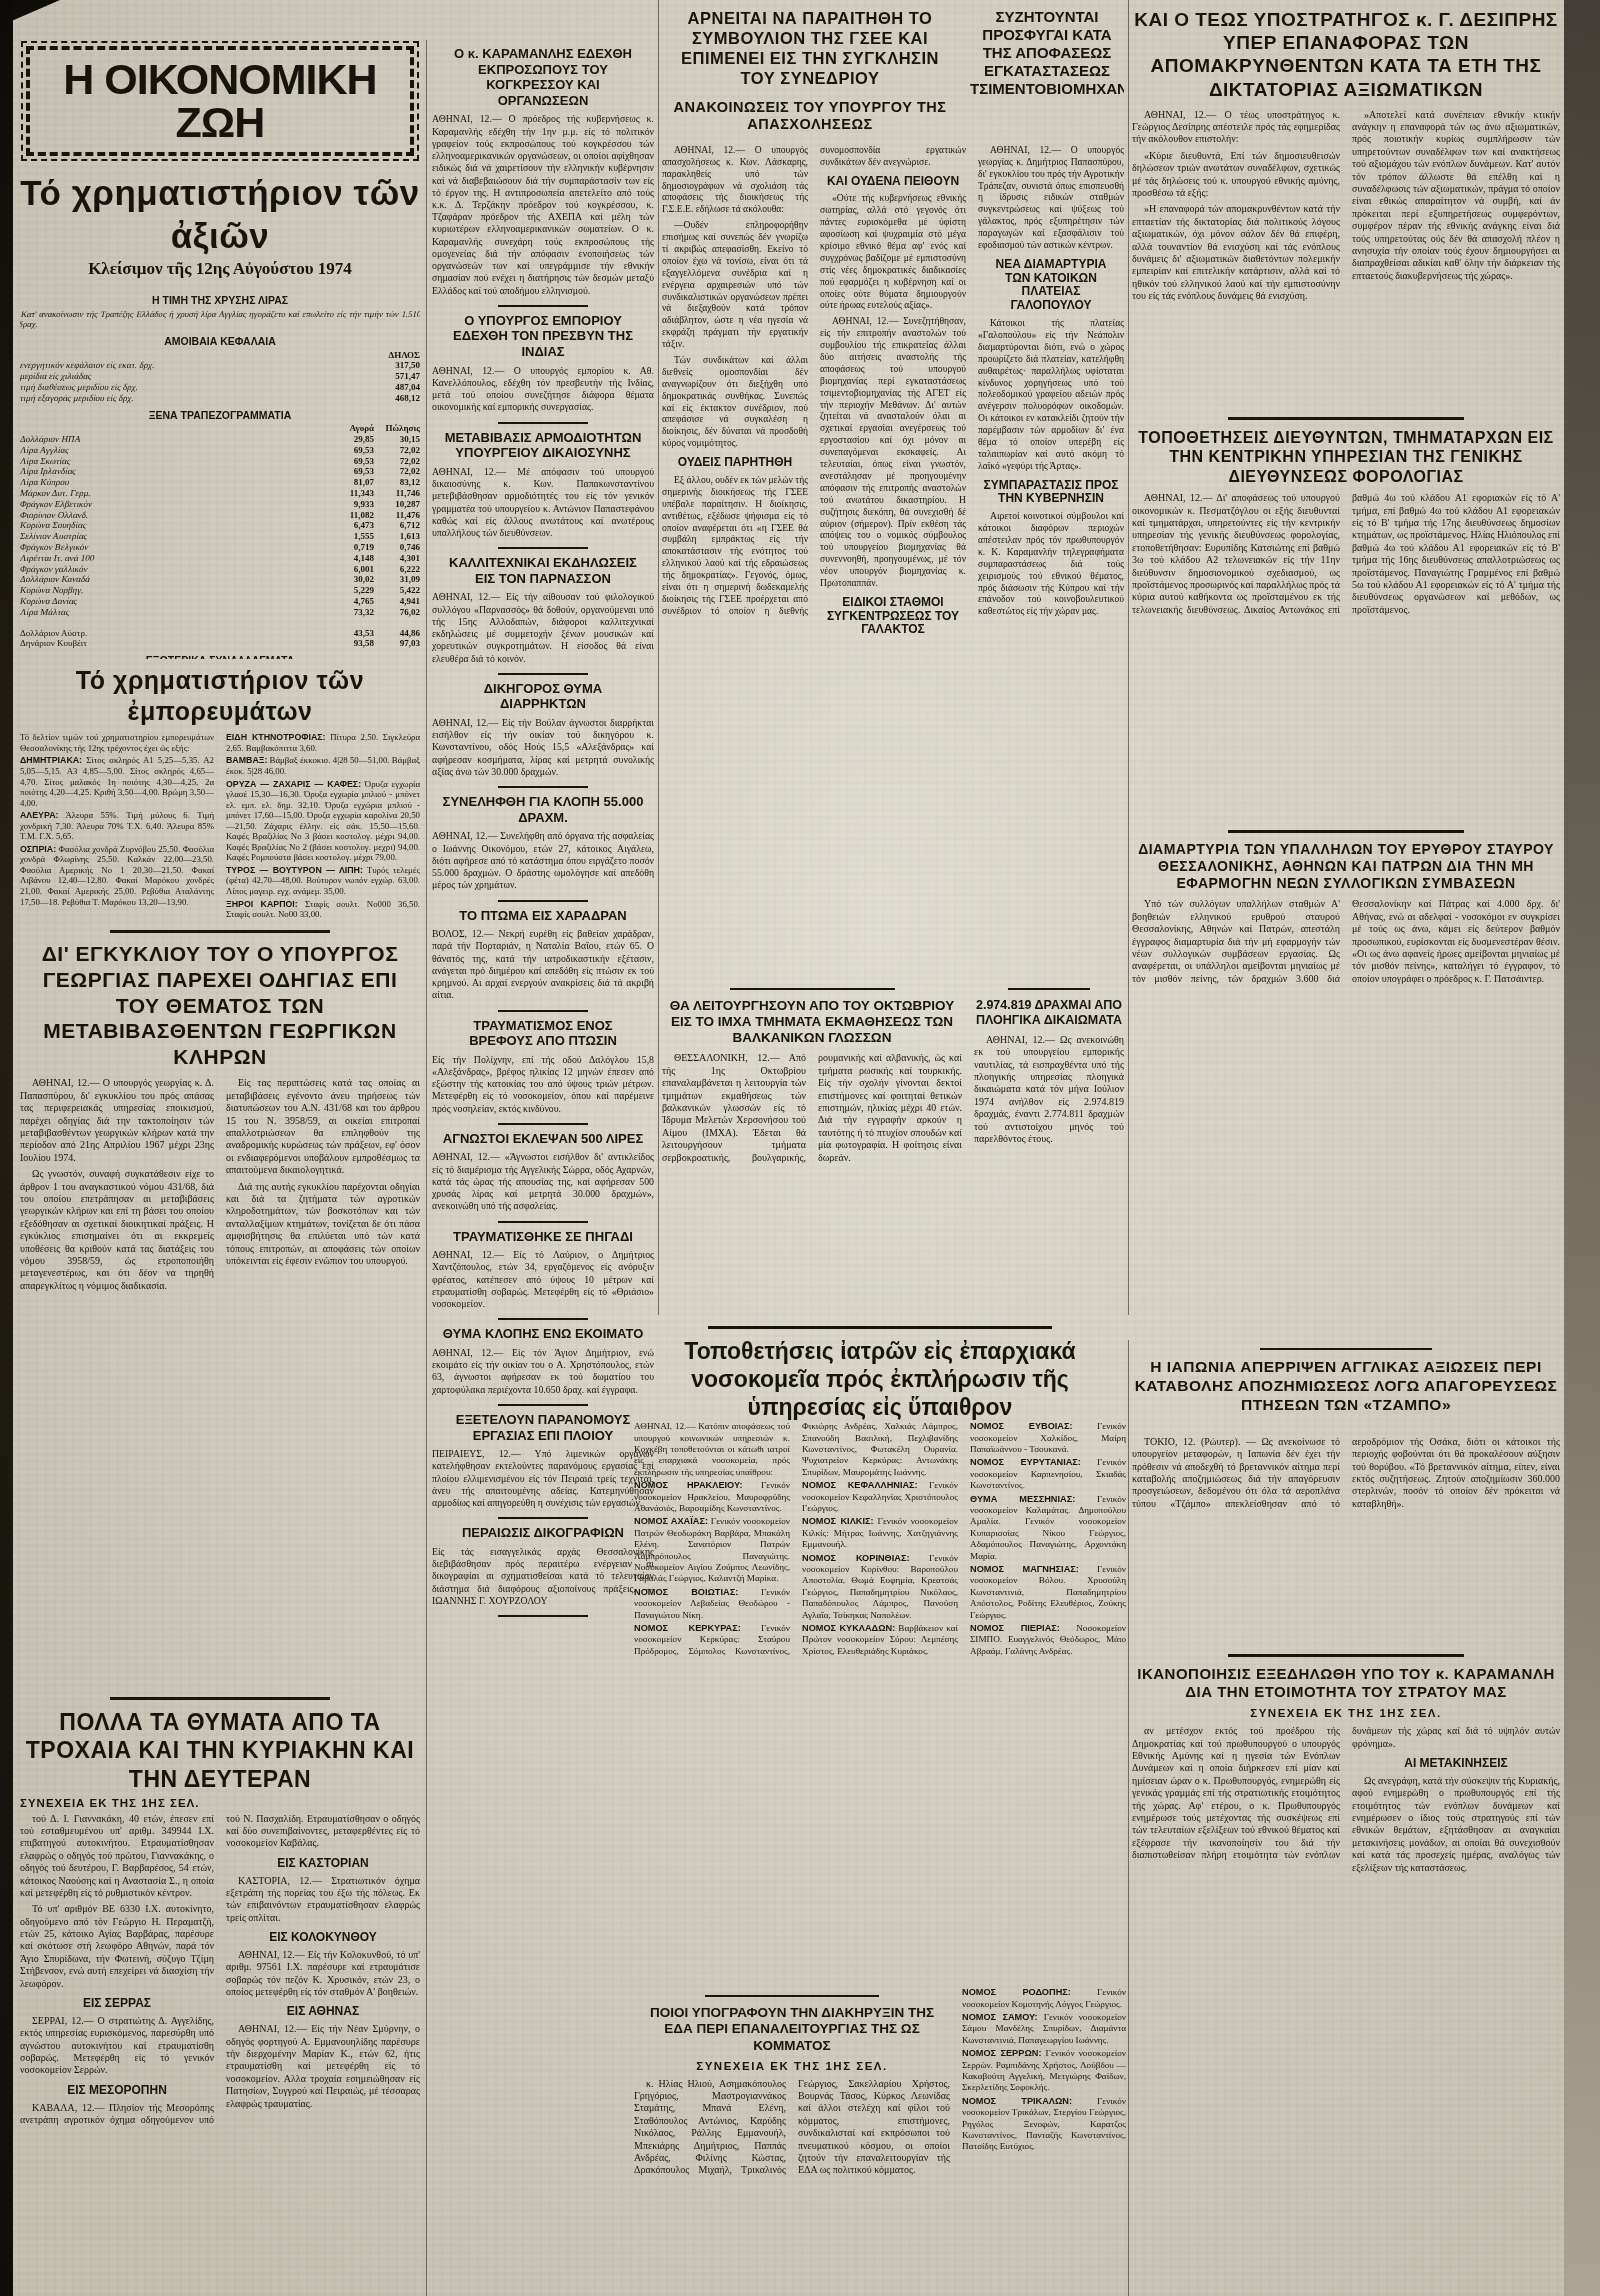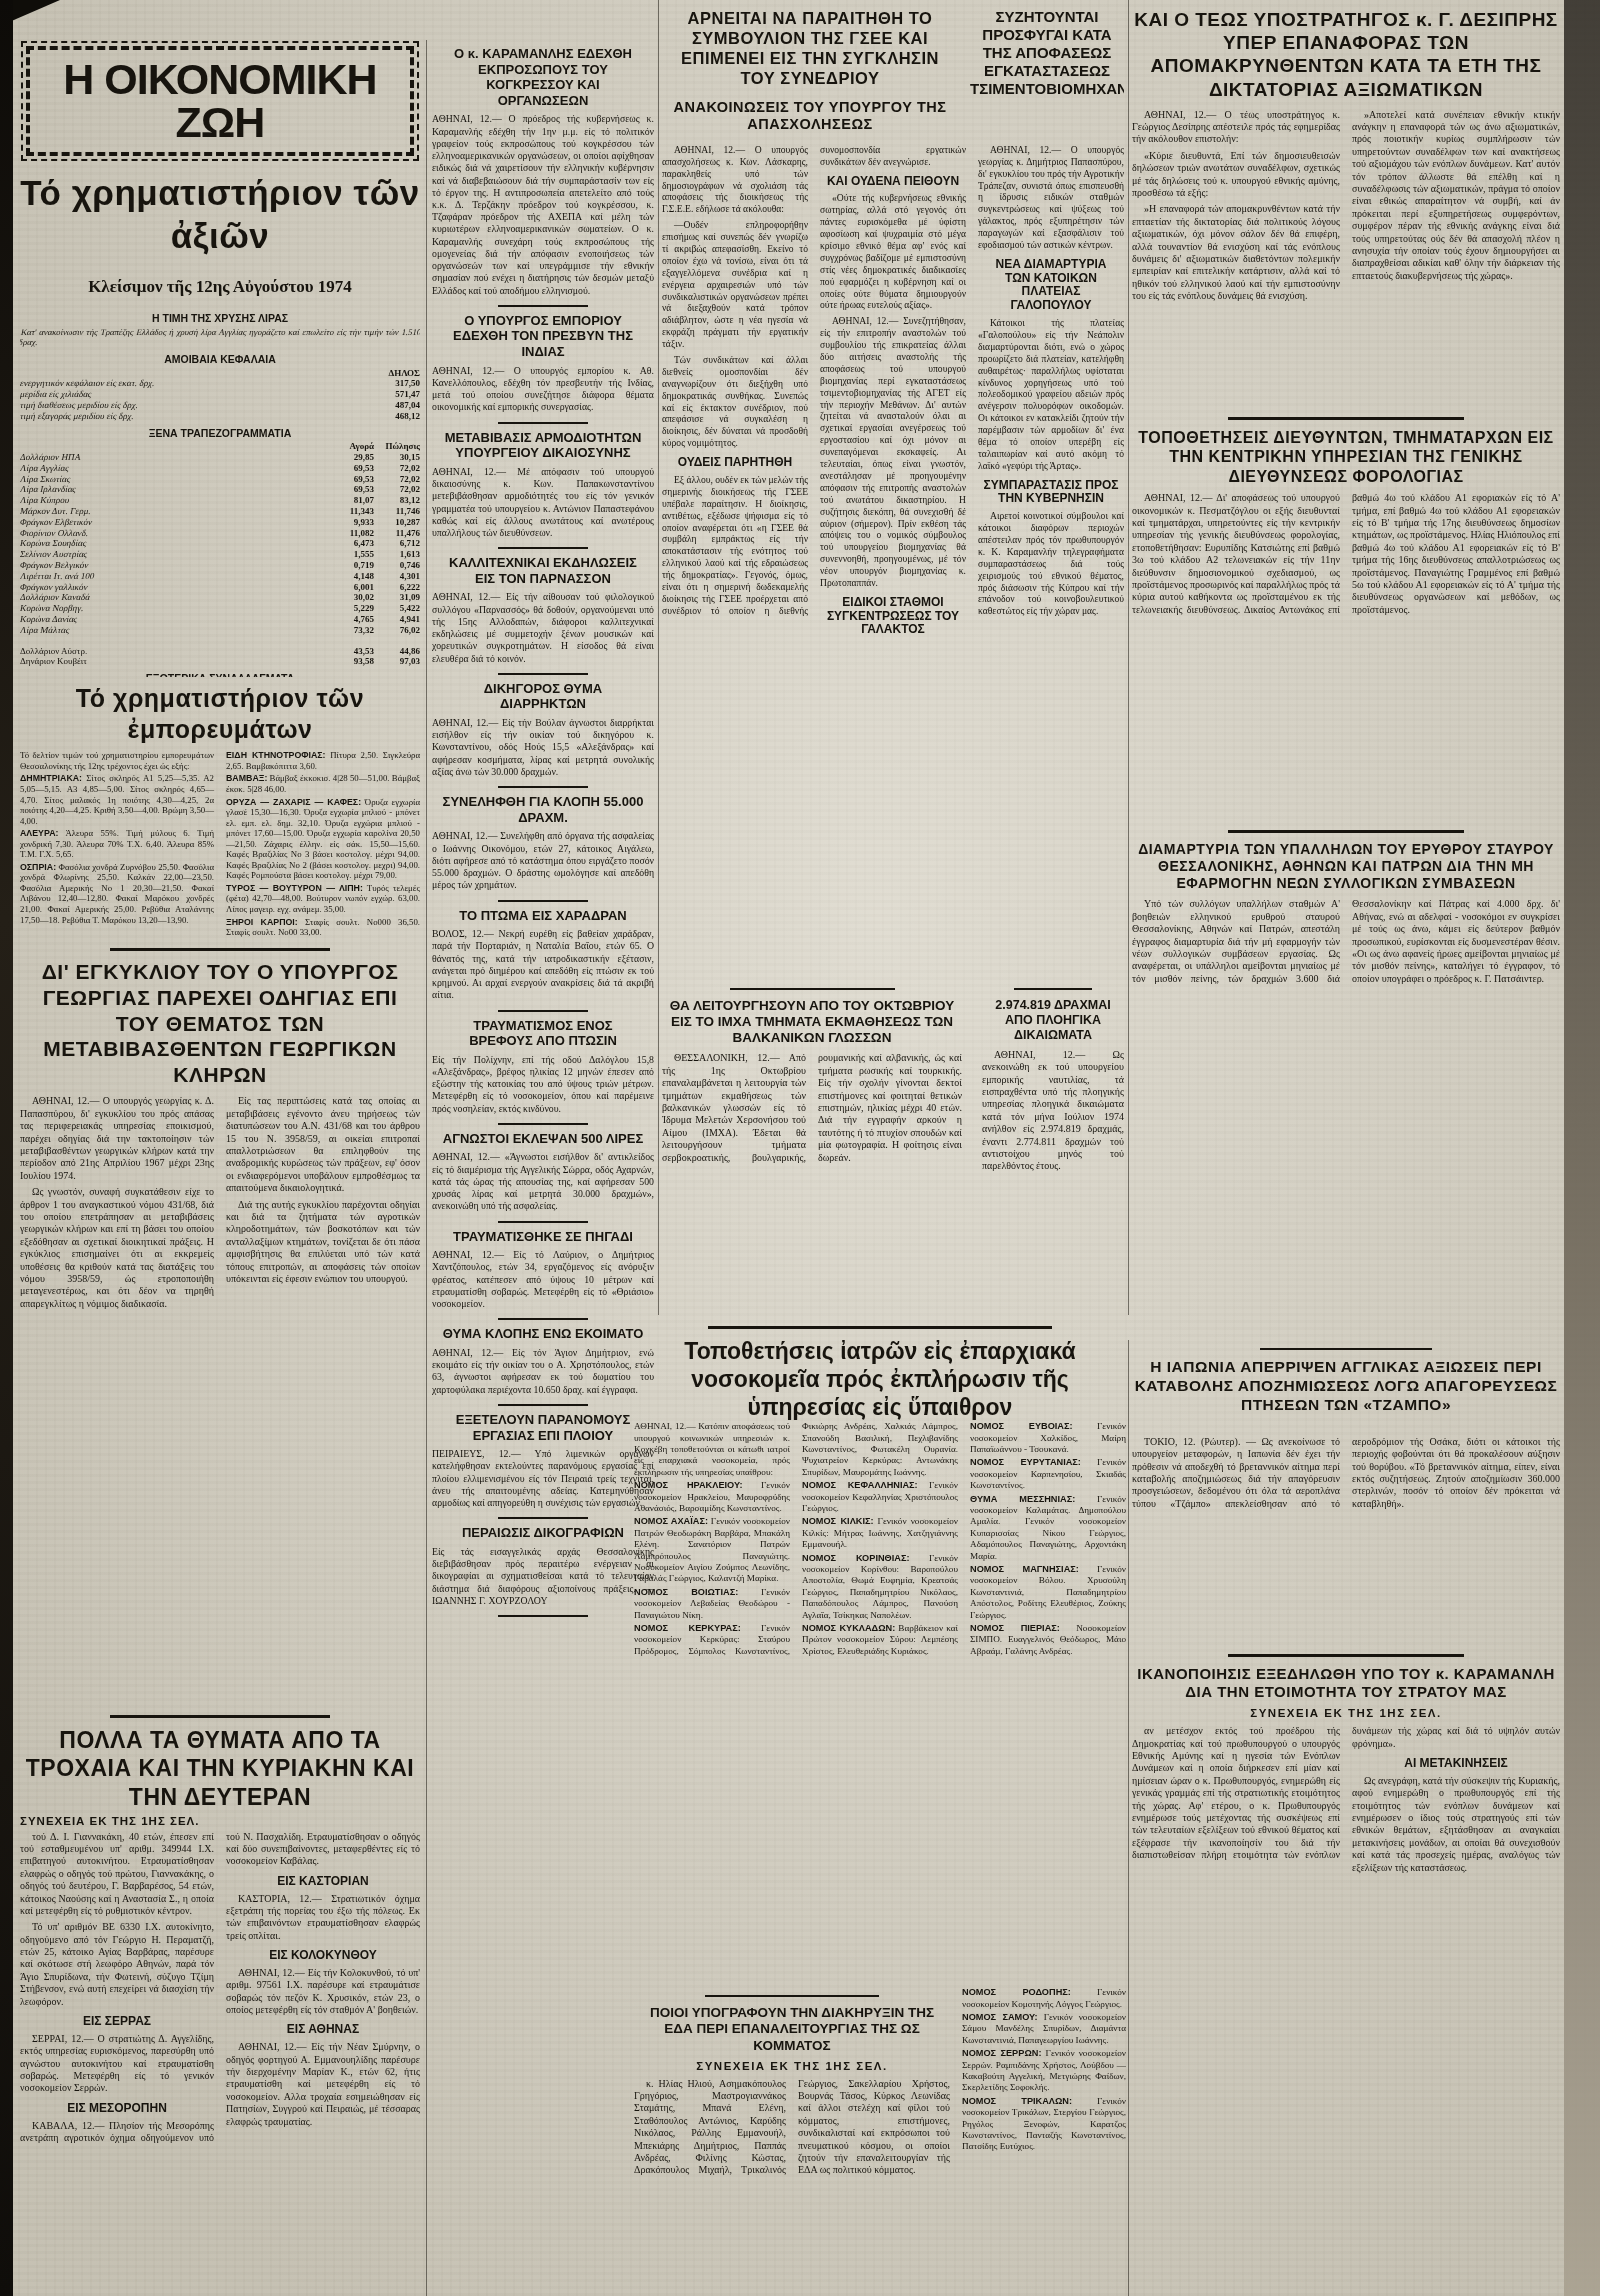--- a/index.html
+++ b/index.html
@@ -31,21 +31,21 @@
   .h-big{font-family:"Liberation Sans",sans-serif;font-weight:bold;text-align:center;line-height:1.22;letter-spacing:.5px;}
   .h-mid{font-family:"Liberation Sans",sans-serif;font-weight:bold;text-align:center;line-height:1.2;}
   .slant{transform:skewX(-12deg);display:inline-block;}
 
   
   #regionA{position:absolute;left:20px;top:16px;width:400px;height:2296px;overflow:hidden;}
   .masthead{margin:30px 6px 0;border:4px dashed #17140e;outline:2px dashed #17140e;outline-offset:3px;
     padding:8px 4px;text-align:center;}
   .masthead .mh{font-family:"Liberation Sans",sans-serif;font-weight:900;font-size:43px;letter-spacing:-1px;line-height:1;}
   .axion{font-size:35px;margin-top:16px;}
-  .closing{font-family:"Liberation Serif",serif;font-weight:bold;font-size:17px;text-align:center;margin-top:20px;}
+  .closing{font-family:"Liberation Serif",serif;font-weight:bold;font-size:17px;text-align:center;margin-top:2px;}
   .fin-wrap{display:flex;gap:10px;margin-top:10px;height:370px;overflow:hidden;flex-direction:column;}
   .fin-col{flex:1;font-size:9px;line-height:1.2;}
   .fin-h{font-family:"Liberation Sans",sans-serif;font-weight:bold;font-size:10.5px;text-align:center;margin:5px 0 2px;}
   .num-row{display:flex;justify-content:space-between;white-space:nowrap;overflow:hidden;}
   .num-row .lbl{flex:1;overflow:hidden;text-overflow:ellipsis;}
   .num-row .v{width:46px;text-align:right;font-weight:bold;}
   .num-row.hdr .v{font-weight:bold;}
   .fin-note{font-size:8.6px;line-height:1.2;text-align:justify;}
   .emporeum{font-size:25px;margin-top:6px;}
   .commod{margin-top:6px;height:190px;font-size:8.8px;line-height:1.2;text-align:justify;}
@@ -62,21 +62,21 @@
 
   
   #regionC{position:absolute;left:662px;top:8px;width:462px;height:1320px;overflow:hidden;}
   .c-headrow{display:flex;gap:12px;}
   .c-headL{width:296px;}
   .c-headR{width:154px;}
   .gsee-t{font-size:16.5px;}
   .gsee-sub{font-size:14.5px;margin-top:10px;}
   .tsim-t{font-size:15px;}
   .c-body{margin-top:10px;height:830px;font-size:9.6px;}
-  .imxa-row{display:flex;gap:20px;margin-top:6px;}
+  .imxa-row{display:flex;gap:12px;margin-top:6px;}
   .imxa-L{width:300px;}
   .imxa-R{flex:1;}
   .imxa-t{font-size:13.5px;}
   .ploig-t{font-size:12.5px;}
 
   
   #regionD{position:absolute;left:1132px;top:8px;width:428px;height:1330px;overflow:hidden;}
   .desip-t{font-size:19px;}
   .topo-t{font-size:16px;}
   .eryth-t{font-size:14px;}

